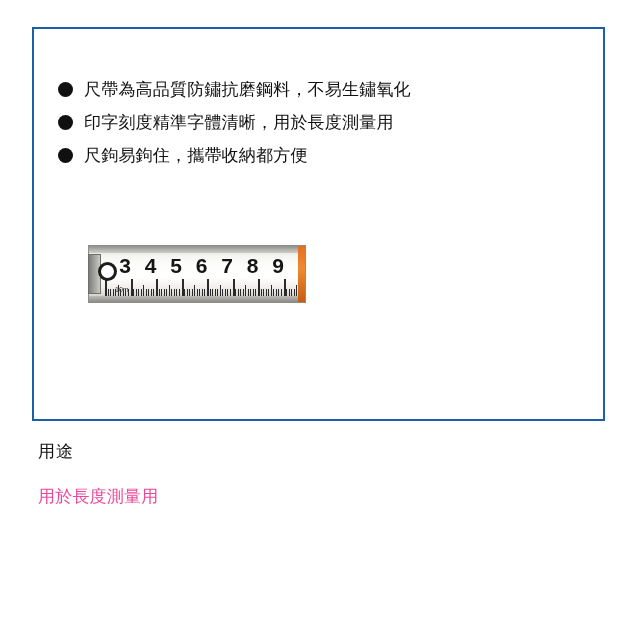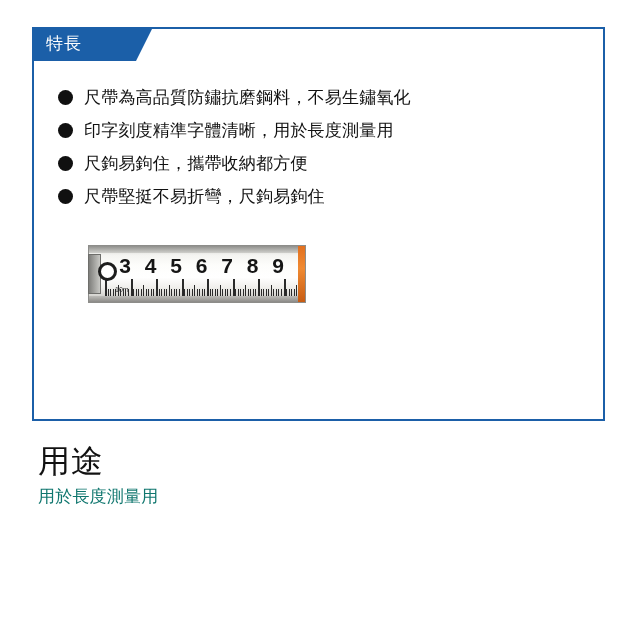--- a/index.html
+++ b/index.html
@@ -60,21 +60,20 @@
   .bullets {
     position: absolute;
     left: 58px;
     top: 78px;
     width: 530px;
   }
   .bullet-row {
     display: flex;
     align-items: flex-start;
     margin-bottom: 9px;
-    margin-top: 8px;
   }
   .bullet-dot {
     width: 15px;
     height: 15px;
     border-radius: 50%;
     background: #101010;
     margin-top: 4px;
     margin-right: 11px;
     flex: 0 0 auto;
   }
@@ -187,62 +186,55 @@
     font-size: 7px;
     color: #333333;
     font-family: "Liberation Sans", sans-serif;
   }
 
   
   .usage-title {
     position: absolute;
     left: 38px;
     top: 440px;
-    font-size: 32px;
+    font-size: 17px;
     color: #111111;
     letter-spacing: 1px;
     text-align: right;
   }
   .usage-body {
     position: absolute;
     left: 38px;
     top: 485px;
     font-size: 17px;
-    color: #0f766e;
+    color: #ec4899;
     letter-spacing: 0.2px;
     text-align: center;
   }
 </style>
 </head>
 <body>
 
 <div class="page">
 
   <div class="panel"></div>
 
-  <div class="panel-tab">
-    <span>特長</span>
-  </div>
 
   <div class="bullets">
     <div class="bullet-row">
       <span class="bullet-dot"></span>
       <span class="bullet-text">尺帶為高品質防鏽抗磨鋼料，不易生鏽氧化</span>
     </div>
     <div class="bullet-row">
       <span class="bullet-dot"></span>
       <span class="bullet-text">印字刻度精準字體清晰，用於長度測量用</span>
     </div>
     <div class="bullet-row">
       <span class="bullet-dot"></span>
       <span class="bullet-text">尺鉤易鉤住，攜帶收納都方便</span>
-    </div>
-    <div class="bullet-row">
-      <span class="bullet-dot"></span>
-      <span class="bullet-text">尺帶堅挺不易折彎，尺鉤易鉤住</span>
     </div>
   </div>
 
   <div class="tape-wrap">
     <div class="tape-body">
       <div class="tape-topedge"></div>
       <div class="tape-bottomedge"></div>
       <div class="numbers" id="tape-numbers">
           <span class="num" style="left: 36px;">3</span>
           <span class="num" style="left: 61.5px;">4</span>

